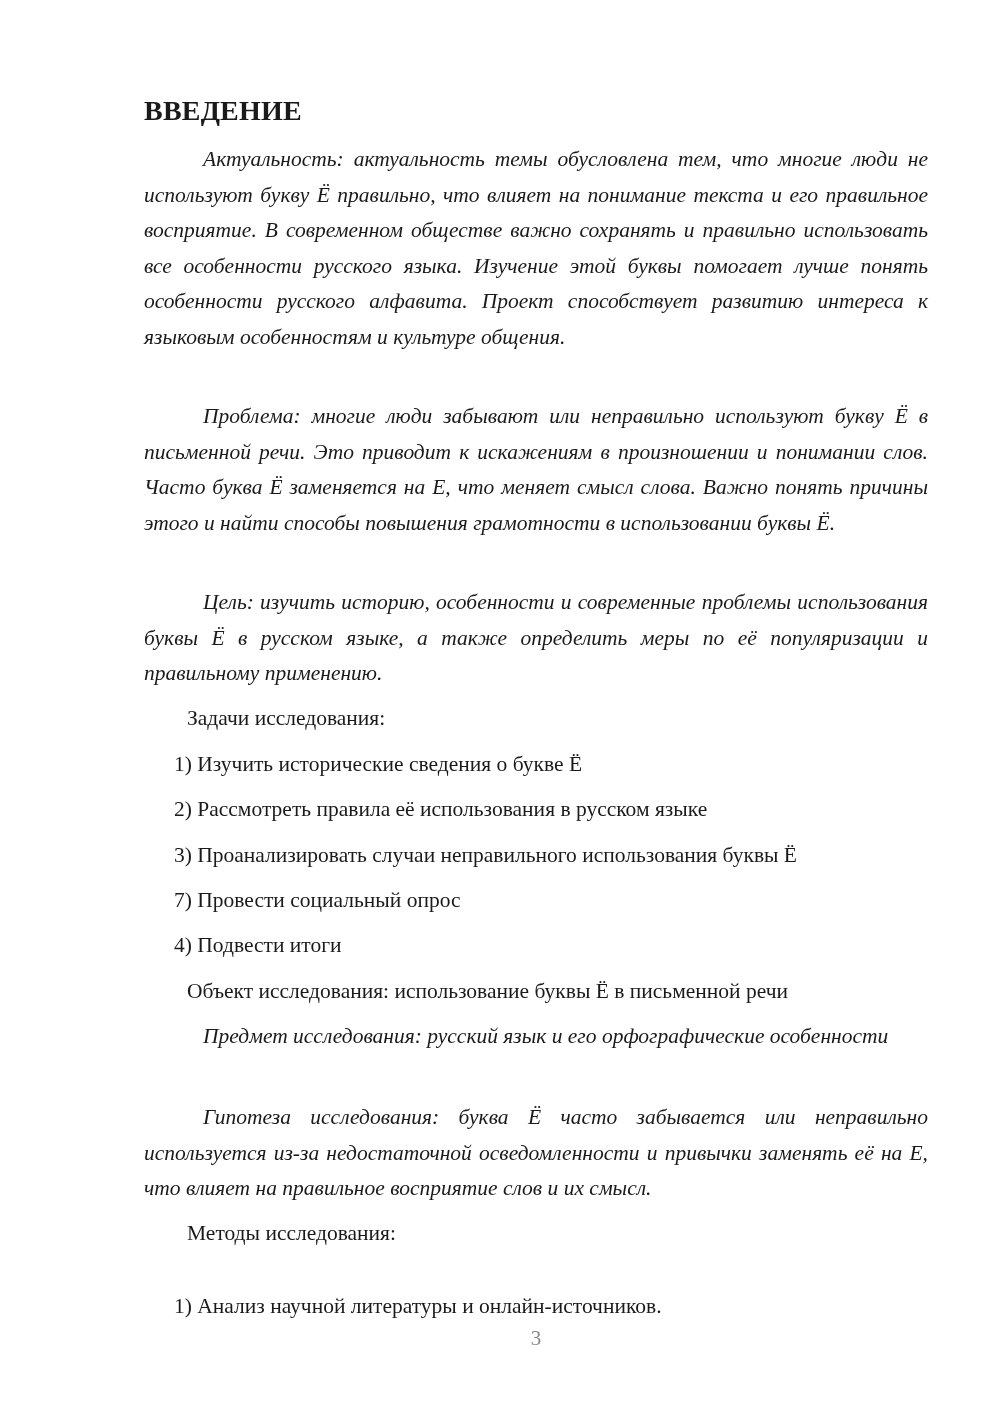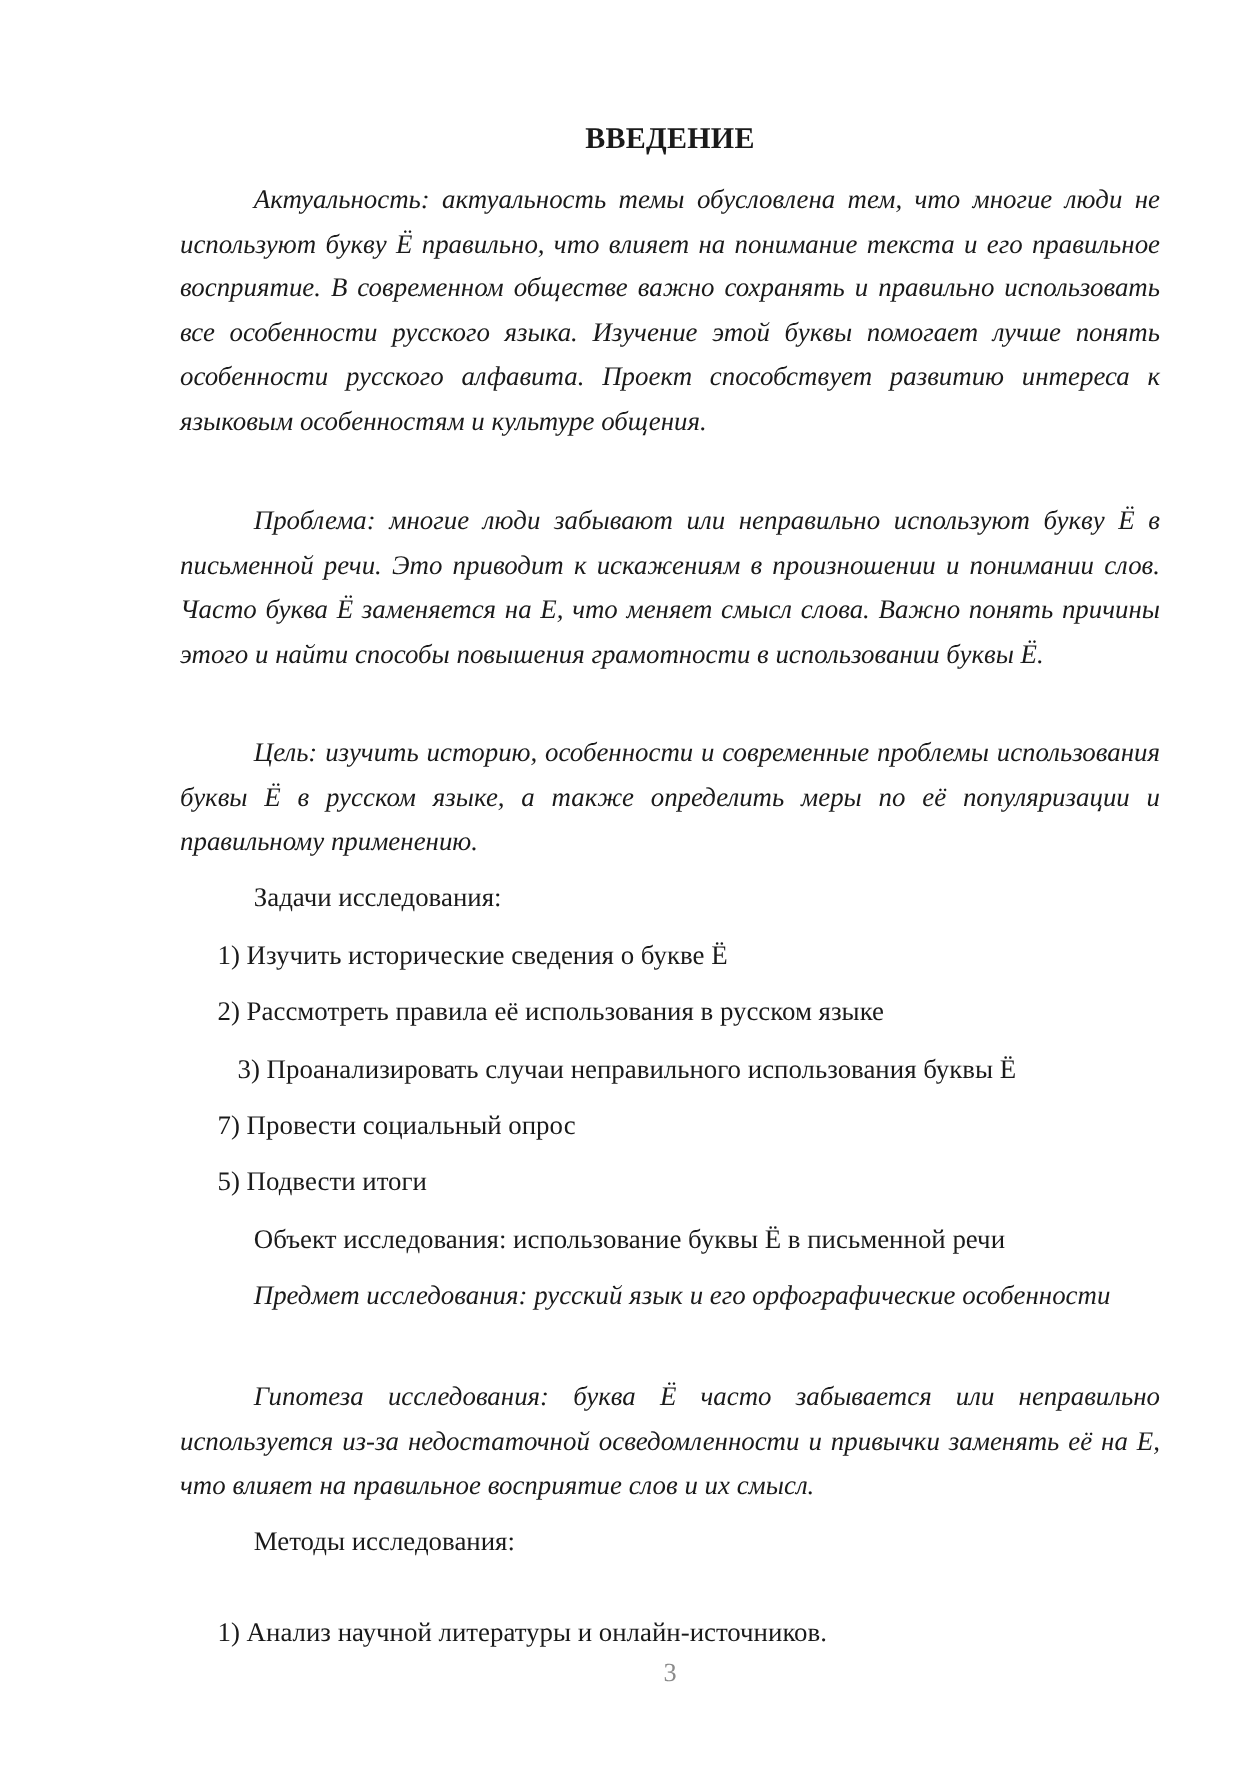--- a/index.html
+++ b/index.html
@@ -19,23 +19,23 @@
       position: absolute;
       left: 144px;
       top: 0;
       width: 784px;
     }
     .title {
       position: absolute;
       top: 97px;
       left: 0;
       width: 784px;
-      text-align: center;
+      text-align: left;
       font-weight: bold;
-      font-size: 24px;
+      font-size: 28px;
       line-height: 28px;
       letter-spacing: 0.2px;
     }
     .para {
       position: absolute;
       left: 0;
       width: 784px;
       font-size: 21.5px;
       line-height: 35.5px;
       text-align: justify;
@@ -43,21 +43,21 @@
       margin: 0;
       font-style: italic;
     }
     .line {
       position: absolute;
       left: 0;
       font-size: 21.5px;
       line-height: 35.5px;
       white-space: nowrap;
     }
-    .indent-label { left: 59px; }
+    .indent-label { left: 43px; }
     .list-item { left: 30px; }
     .page-number {
       position: absolute;
       top: 1324px;
       left: 0;
       width: 784px;
       text-align: center;
       font-size: 21px;
       line-height: 28px;
       color: #8a8a8a;
@@ -73,23 +73,23 @@
   <p class="para" style="top:142px;">Актуальность: актуальность темы обусловлена тем, что многие люди не используют букву Ё правильно, что влияет на понимание текста и его правильное восприятие. В современном обществе важно сохранять и правильно использовать все особенности русского языка. Изучение этой буквы помогает лучше понять особенности русского алфавита. Проект способствует развитию интереса к языковым особенностям и культуре общения.</p>
 
   <p class="para" style="top:399px;">Проблема: многие люди забывают или неправильно используют букву Ё в письменной речи. Это приводит к искажениям в произношении и понимании слов. Часто буква Ё заменяется на Е, что меняет смысл слова. Важно понять причины этого и найти способы повышения грамотности в использовании буквы Ё.</p>
 
   <p class="para" style="top:585px;">Цель: изучить историю, особенности и современные проблемы использования буквы Ё в русском языке, а также определить меры по её популяризации и правильному применению.</p>
 
   <div class="line indent-label" style="top:701px;">Задачи исследования:</div>
 
   <div class="line list-item" style="top:747px;">1) Изучить исторические сведения о букве Ё</div>
   <div class="line list-item" style="top:792px;">2) Рассмотреть правила её использования в русском языке</div>
-  <div class="line list-item" style="top:838px;margin-left:16px;">3) Проанализировать случаи неправильного использования буквы Ё</div>
+  <div class="line list-item" style="top:838px;">3) Проанализировать случаи неправильного использования буквы Ё</div>
   <div class="line list-item" style="top:883px;">7) Провести социальный опрос</div>
-  <div class="line list-item" style="top:928px;">5) Подвести итоги</div>
+  <div class="line list-item" style="top:928px;">4) Подвести итоги</div>
 
   <div class="line indent-label" style="top:974px;">Объект исследования: использование буквы Ё в письменной речи</div>
 
   <p class="para" style="top:1019px;">Предмет исследования: русский язык и его орфографические особенности</p>
 
   <p class="para" style="top:1100px;">Гипотеза исследования: буква Ё часто забывается или неправильно используется из-за недостаточной осведомленности и привычки заменять её на Е, что влияет на правильное восприятие слов и их смысл.</p>
 
   <div class="line indent-label" style="top:1216px;">Методы исследования:</div>
 
   <div class="line list-item" style="top:1261px;margin-top:28px;">1) Анализ научной литературы и онлайн-источников.</div>

